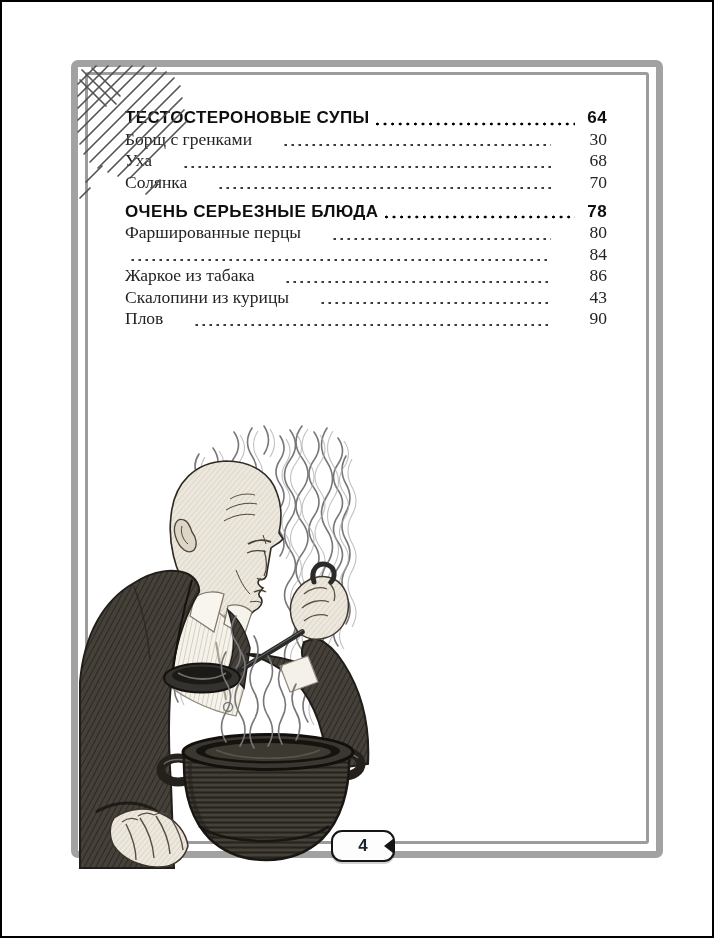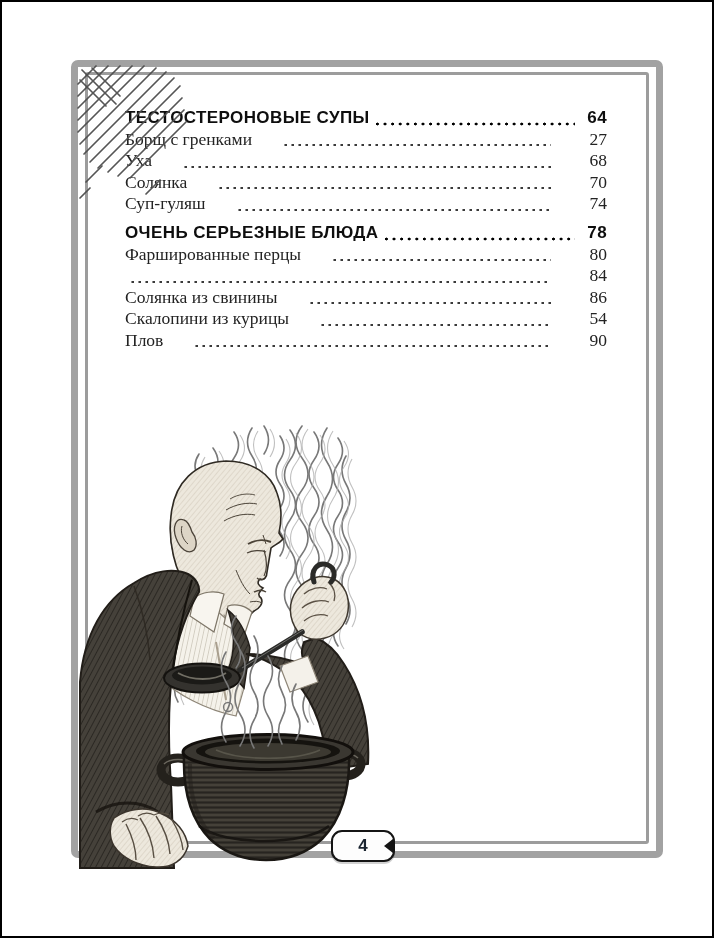--- a/index.html
+++ b/index.html
@@ -71,62 +71,57 @@
 <div class="toc">
     <div class="toc-section">
       <div class="row head">
         <span class="label">ТЕСТОСТЕРОНОВЫЕ СУПЫ</span>
         <span class="dots"></span>
         <span class="pnum">64</span>
       </div>
       <div class="row item">
         <span class="label">Борщ с гренками</span>
         <span class="dots"></span>
-        <span class="pnum">27</span>
+        <span class="pnum">30</span>
       </div>
       <div class="row item">
         <span class="label">Уха</span>
         <span class="dots"></span>
         <span class="pnum">68</span>
       </div>
       <div class="row item">
         <span class="label">Солянка</span>
         <span class="dots"></span>
         <span class="pnum">70</span>
-      </div>
-      <div class="row item">
-        <span class="label">Суп-гуляш</span>
-        <span class="dots"></span>
-        <span class="pnum">74</span>
       </div>
     </div>
     <div class="toc-section">
       <div class="row head">
         <span class="label">ОЧЕНЬ СЕРЬЕЗНЫЕ БЛЮДА</span>
         <span class="dots"></span>
         <span class="pnum">78</span>
       </div>
       <div class="row item">
         <span class="label">Фаршированные перцы</span>
         <span class="dots"></span>
         <span class="pnum">80</span>
       </div>
       <div class="row item">
         <span class="dots"></span>
         <span class="pnum">84</span>
       </div>
       <div class="row item">
-        <span class="label">Солянка из свинины</span>
+        <span class="label">Жаркое из табака</span>
         <span class="dots"></span>
         <span class="pnum">86</span>
       </div>
       <div class="row item">
         <span class="label">Скалопини из курицы</span>
         <span class="dots"></span>
-        <span class="pnum">54</span>
+        <span class="pnum">43</span>
       </div>
       <div class="row item">
         <span class="label">Плов</span>
         <span class="dots"></span>
         <span class="pnum">90</span>
       </div>
     </div>
   </div>
 
 <svg class="illustration" width="380" height="450" viewBox="0 0 380 450" role="img" aria-label="Гравюра: лысый мужчина в пиджаке пробует дымящийся суп половником над большой кастрюлей">

